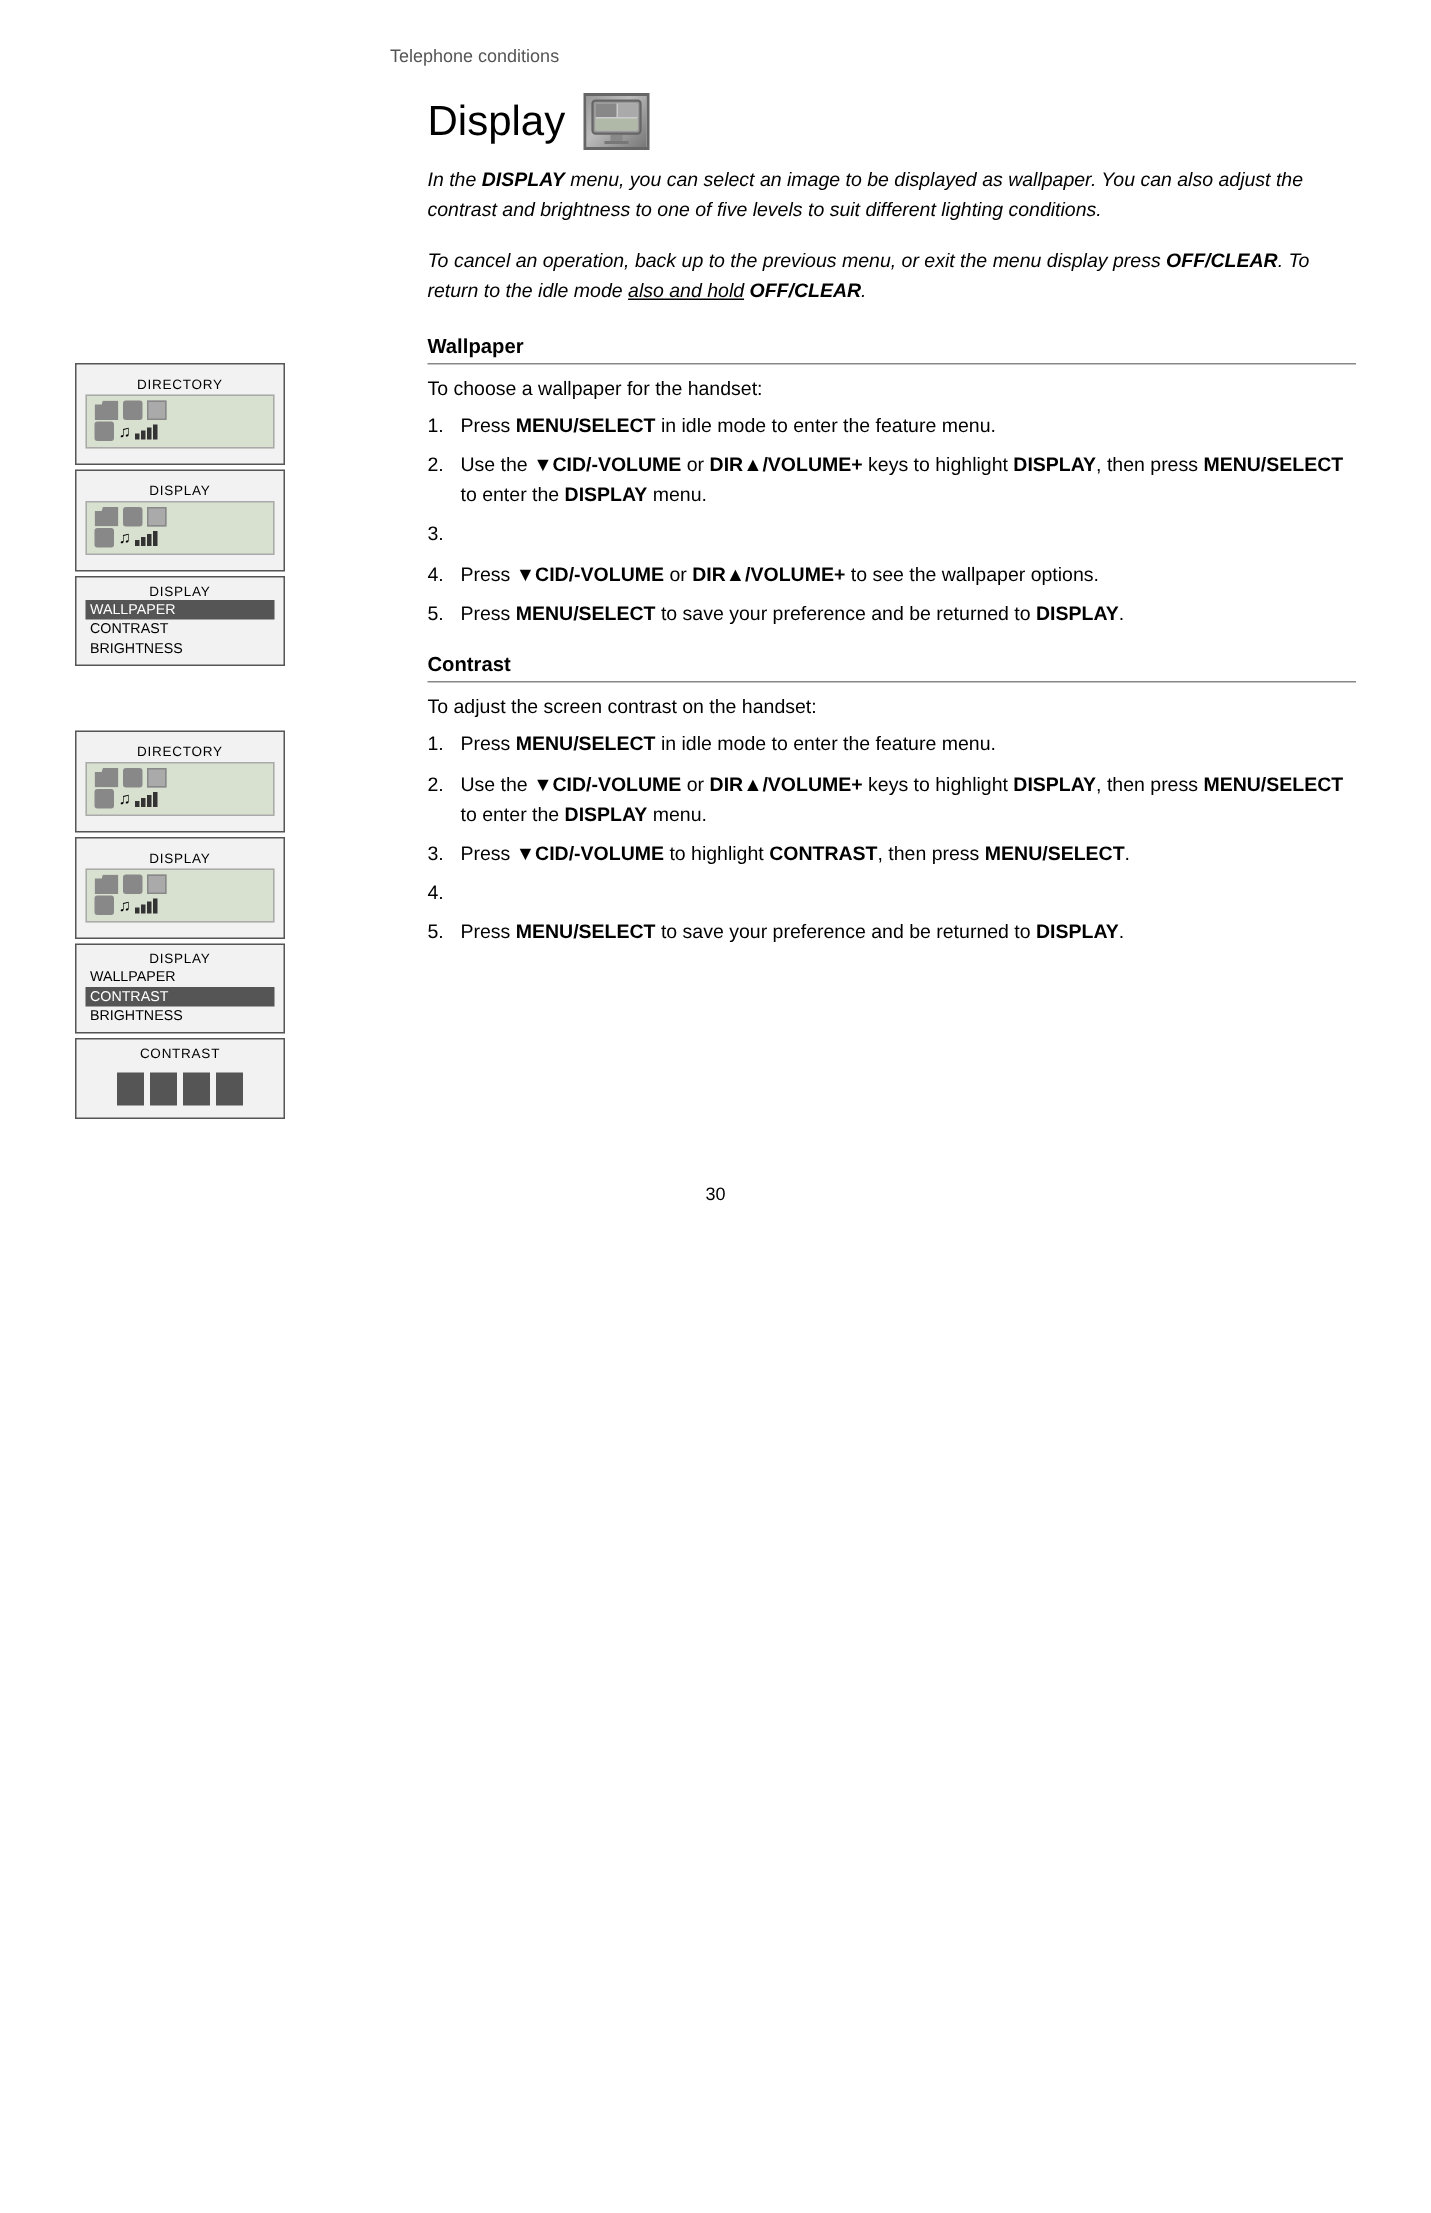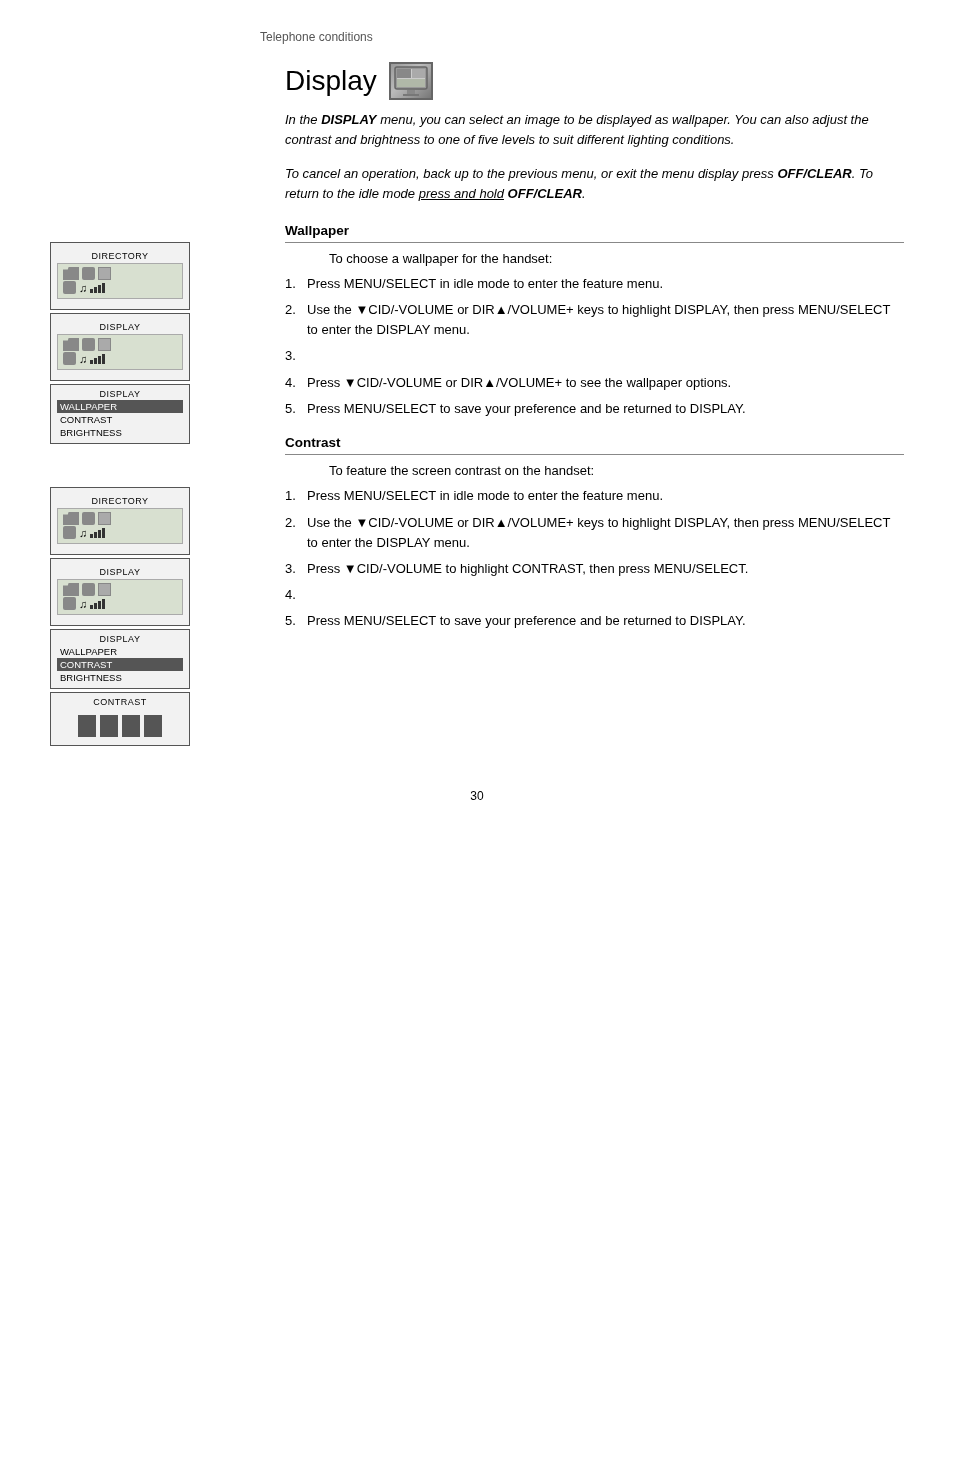--- a/index.html
+++ b/index.html
@@ -59,39 +59,38 @@
       margin-top: 18px;
       margin-bottom: 6px;
       padding-bottom: 4px;
       border-bottom: 1px solid #888;
       width: 100%;
     }
     .subsection-intro {
       font-size: 13px;
       margin-bottom: 6px;
       line-height: 1.5;
-      margin-left: 44px;
     }
     .steps-list {
       margin-left: 0;
       padding-left: 0;
       list-style: none;
     }
     .steps-list li {
       font-size: 13px;
       line-height: 1.55;
       margin-bottom: 6px;
       display: flex;
       gap: 4px;
     }
     .step-num {
       min-width: 18px;
       font-weight: normal;
     }
-    .steps-list b { font-weight: normal; }
+    .steps-list b { font-weight: bold; }
     
     .phone-box {
       border: 1.5px solid #555;
       background: #f2f2f2;
       margin-bottom: 3px;
       width: 140px;
       padding: 8px 6px;
       font-size: 10px;
     }
     .phone-box-title {
@@ -365,21 +364,21 @@
           <rect x="10" y="29" width="16" height="2" fill="#777"></rect>
         </svg>
       </div>
     </div>
 
     <p class="intro-text">
       In the <b>DISPLAY</b> menu, you can select an image to be displayed as wallpaper. You can also adjust the contrast and brightness to one of five levels to suit different lighting conditions.
     </p>
 
     <p class="intro-text">
-      To cancel an operation, back up to the previous menu, or exit the menu display press <b>OFF/CLEAR</b>. To return to the idle mode <span class="underline">press and hold</span> <b>OFF/CLEAR</b>.
+      To cancel an operation, back up to the previous menu, or exit the menu display press <b>OFF/CLEAR</b>. To return to the idle mode <span class="underline">also and hold</span> <b>OFF/CLEAR</b>.
     </p>
 
     <div class="subsection-heading">Wallpaper</div>
     <p class="subsection-intro">To choose a wallpaper for the handset:</p>
     <ol class="steps-list">
       <li>
         <span class="step-num">1.</span>
         <span>Press <b>MENU/SELECT</b> in idle mode to enter the feature menu.</span>
       </li>
       <li>
@@ -393,21 +392,21 @@
         <span class="step-num">4.</span>
         <span>Press <b>▼CID/-VOLUME</b> or <b>DIR▲/VOLUME+</b> to see the wallpaper options.</span>
       </li>
       <li>
         <span class="step-num">5.</span>
         <span>Press <b>MENU/SELECT</b> to save your preference and be returned to <b>DISPLAY</b>.</span>
       </li>
     </ol>
 
     <div class="subsection-heading spacer-section">Contrast</div>
-    <p class="subsection-intro">To feature the screen contrast on the handset:</p>
+    <p class="subsection-intro">To adjust the screen contrast on the handset:</p>
     <ol class="steps-list">
       <li>
         <span class="step-num">1.</span>
         <span>Press <b>MENU/SELECT</b> in idle mode to enter the feature menu.</span>
       </li>
       <li>
         <span class="step-num">2.</span>
         <span>Use the <b>▼CID/-VOLUME</b> or <b>DIR▲/VOLUME+</b> keys to highlight <b>DISPLAY</b>, then press <b>MENU/SELECT</b> to enter the <b>DISPLAY</b> menu.</span>
       </li>
       <li>

